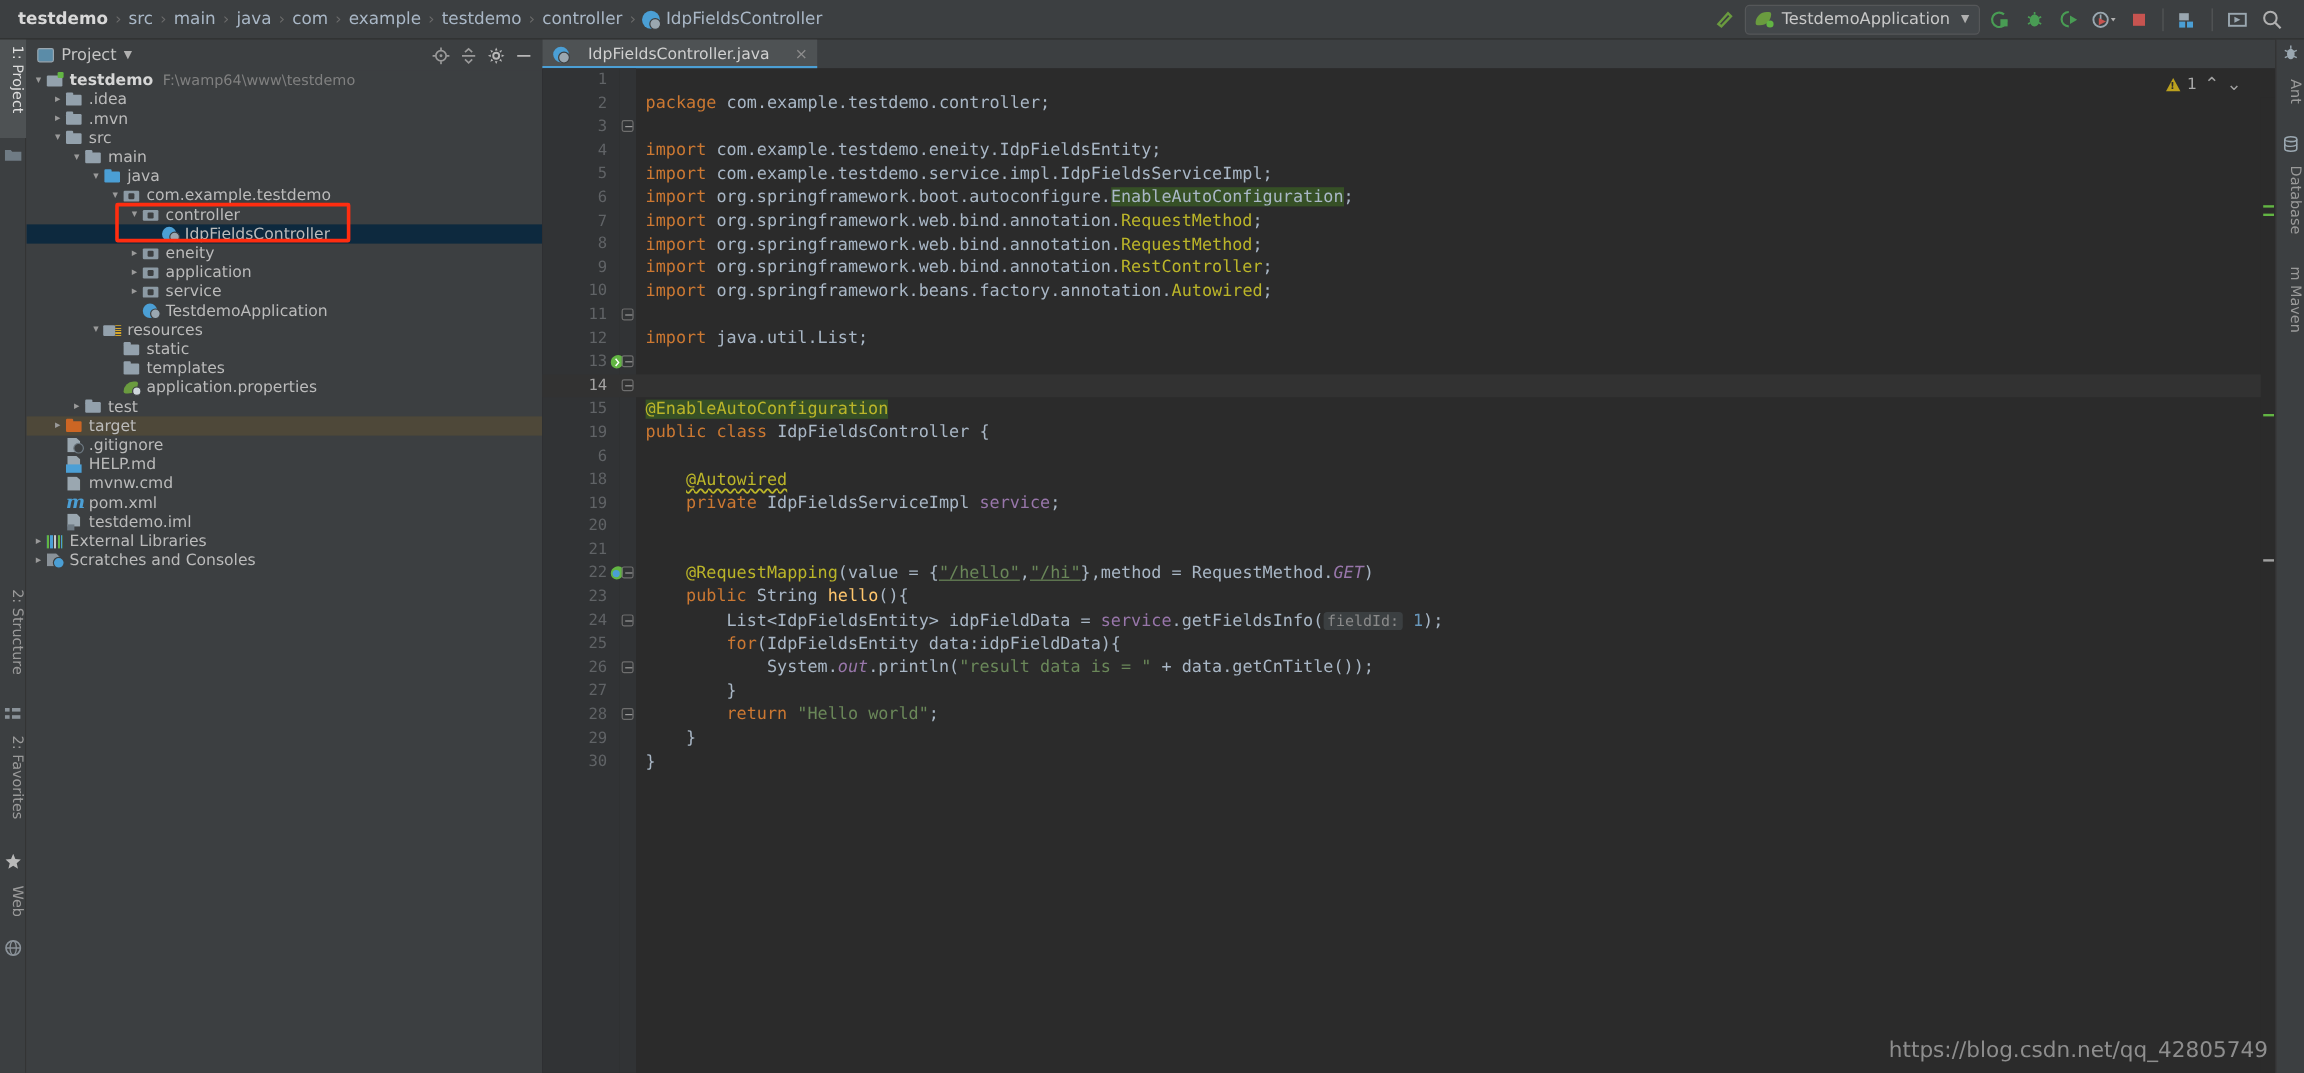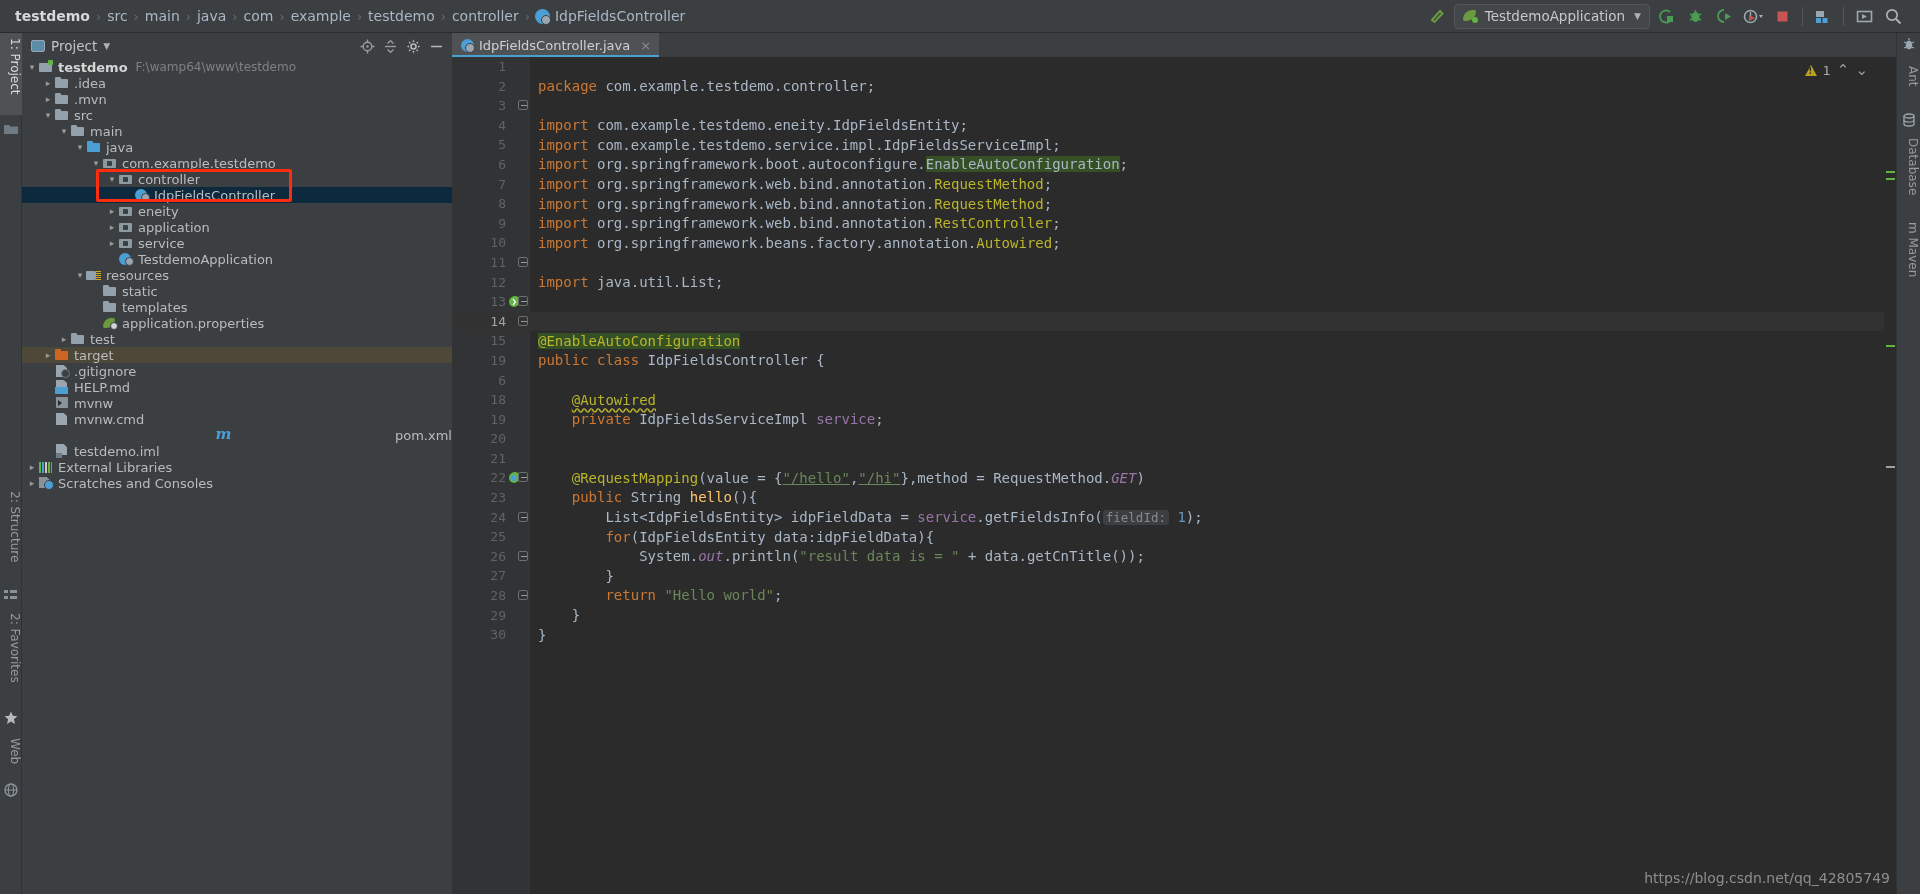--- a/index.html
+++ b/index.html
@@ -99,21 +99,21 @@
   .f-scratch:before{content:"";position:absolute;left:1px;top:1px;width:11px;height:11px;background:#8a9299;
                     clip-path:polygon(0 0,70% 0,100% 30%,100% 100%,0 100%);}
   .f-scratch:after{content:"";position:absolute;right:0;bottom:0;width:8px;height:8px;border-radius:50%;background:#4b9fd5;border:1px solid #3c3f41;}
 
   
   .redbox{position:absolute;border:3px solid #ff2d10;border-radius:2px;pointer-events:none;}
 
   
   .editor{position:absolute;left:452px;top:33px;width:1444px;height:861px;background:#2b2b2b;}
   .tabstrip{height:24px;background:#3c3f41;display:flex;align-items:stretch;}
-  .etab{display:flex;align-items:center;gap:5px;padding:0 8px 0 9px;background:#4e5254;color:#d0d0d0;
+  .etab{display:flex;align-items:center;gap:16px;padding:0 8px 0 9px;background:#4e5254;color:#d0d0d0;
         font-size:13px;position:relative;}
   .etab:after{content:"";position:absolute;left:0;right:0;bottom:0;height:2px;background:#4b9fd5;}
   .etab .x{color:#8d8d8d;font-size:13px;margin-left:5px;}
 
   .codearea{position:absolute;left:0;top:24px;right:0;bottom:0;background:#2b2b2b;}
   .gutter{position:absolute;left:0;top:0;width:64px;height:100%;background:#313335;}
   .foldcol{position:absolute;left:64px;top:0;width:14px;height:100%;background:#313335;}
 
   .lines{position:absolute;left:0;top:0;right:0;bottom:0;
          font-family:"DejaVu Sans Mono","Liberation Mono",monospace;font-size:14px;}
@@ -150,21 +150,21 @@
 
   
   .markercol{position:absolute;right:0;top:24px;width:12px;bottom:0;background:#2b2b2b;}
   .mark{position:absolute;right:1px;width:9px;height:2px;}
 
   
   .rightstrip{position:absolute;right:0;top:33px;width:24px;height:861px;background:#3c3f41;border-left:1px solid #323232;}
   .rvtab{position:absolute;right:0;width:24px;color:#9a9a9a;font-size:12px;writing-mode:vertical-rl;
          text-orientation:mixed;white-space:nowrap;padding:4px 0;text-align:center;}
 
-  .watermark{position:absolute;right:30px;bottom:8px;color:#8e8e8e;font-size:14px;
+  .watermark{position:absolute;right:30px;bottom:8px;color:#8e8e8e;font-size:18px;
              font-family:"DejaVu Sans","Liberation Sans",sans-serif;}
 
   svg{display:block;}
 </style>
 </head>
 <body>
 
 <div class="topbar">
   <div class="crumbs">
     <span class="crumb root">testdemo</span>
@@ -431,29 +431,24 @@
         <span class="tico f-git"></span>
         <span class="lbl">.gitignore</span>
       </div>
       <div class="row" style="padding-left: 20px;">
         <span class="arrow none"></span>
         <span class="tico f-md"></span>
         <span class="lbl">HELP.md</span>
       </div>
       <div class="row" style="padding-left: 20px;">
         <span class="arrow none"></span>
-        <span class="tico f-bat"></span>
-        <span class="lbl">mvnw</span>
-      </div>
-      <div class="row" style="padding-left: 20px;">
-        <span class="arrow none"></span>
         <span class="tico f-file"></span>
         <span class="lbl">mvnw.cmd</span>
       </div>
-      <div class="row" style="padding-left: 20px; justify-content: space-between;">
+      <div class="row" style="padding-left: 20px;">
         <span class="arrow none"></span>
         <span class="tico f-mvn"></span>
         <span class="lbl">pom.xml</span>
       </div>
       <div class="row" style="padding-left: 20px;">
         <span class="arrow none"></span>
         <span class="tico f-iml"></span>
         <span class="lbl">testdemo.iml</span>
       </div>
       <div class="row" style="padding-left: 4px;">

